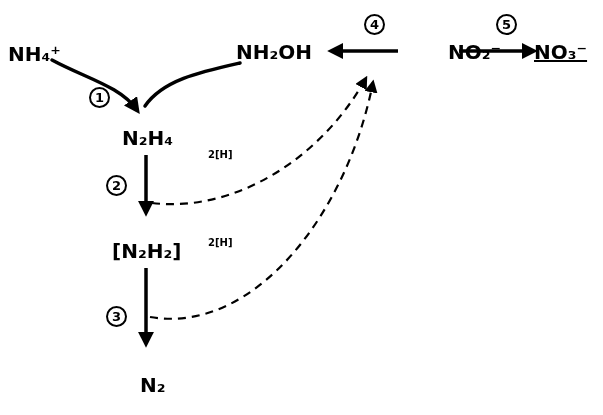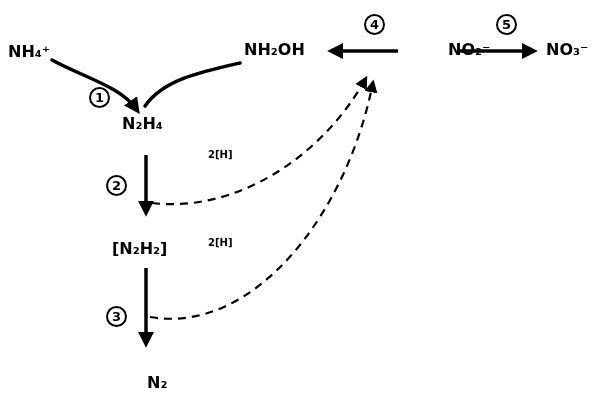--- a/index.html
+++ b/index.html
@@ -16,21 +16,21 @@
     overflow: hidden;
   }
   .arrows-layer {
     position: absolute;
     left: 0;
     top: 0;
   }
   .label {
     position: absolute;
     font-weight: bold;
-    font-size: 16px;
+    font-size: 20px;
     color: #000000;
     white-space: nowrap;
     line-height: 1;
   }
   .label.small {
     font-size: 10px;
   }
   .step-badge {
     position: absolute;
     width: 21px;
@@ -75,31 +75,31 @@
 
     <path d="M 459 51 L 533 51" fill="none" stroke="#000000" stroke-width="3.5" marker-end="url(#head)"></path>
 
     <path d="M 152 203 C 235 213, 322 158, 366 78" fill="none" stroke="#000000" stroke-width="2.2" stroke-dasharray="8 6" marker-end="url(#dhead)"></path>
 
     <path d="M 150 317 C 255 335, 348 212, 373 82" fill="none" stroke="#000000" stroke-width="2.2" stroke-dasharray="8 6" marker-end="url(#dhead)"></path>
   </svg>
 
   <div class="label" style="left:8px; top:44px;">NH₄⁺</div>
 
-  <div class="label" style="left:244px; top:42px;">NH₂OH</div>
+  <div class="label" style="left:236px; top:42px;">NH₂OH</div>
 
   <div class="label" style="left:404px; top:42px;margin-left:44px;">NO₂⁻</div>
 
-  <div class="label" style="left:546px; top:42px;">NO₃⁻</div>
+  <div class="label" style="left:534px; top:42px;text-decoration:underline;">NO₃⁻</div>
 
-  <div class="label" style="left:122px; top:116px;">N₂H₄</div>
+  <div class="label" style="left:122px; top:128px;">N₂H₄</div>
 
   <div class="label" style="left:112px; top:241px;text-align:center;">[N₂H₂]</div>
 
-  <div class="label" style="left:147px; top:375px;">N₂</div>
+  <div class="label" style="left:140px; top:375px;">N₂</div>
 
   <div class="label small" style="left:208px; top:150px;">2[H]</div>
 
   <div class="label small" style="left:208px; top:238px;">2[H]</div>
 
   <div class="step-badge" style="left:89px; top:87px;">1</div>
 
   <div class="step-badge" style="left:106px; top:175px;">2</div>
 
   <div class="step-badge" style="left:106px; top:306px;">3</div>

